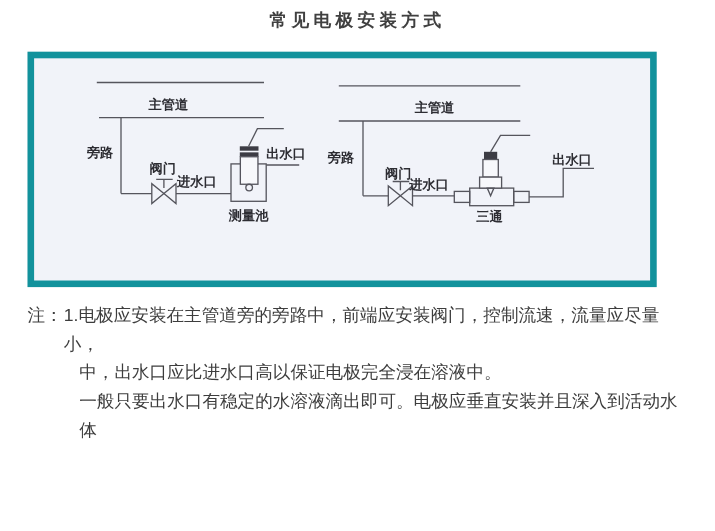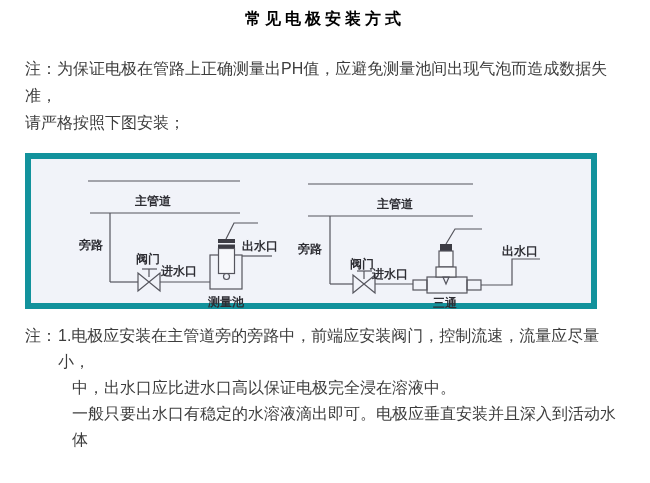--- a/index.html
+++ b/index.html
@@ -5,31 +5,31 @@
   html,body{margin:0;padding:0;}
   body{
     width:650px;height:483px;background:#ffffff;overflow:hidden;
     font-family:"Liberation Sans","DejaVu Sans",sans-serif;
     color:#3d3d3d;
   }
   .page{width:650px;height:483px;position:relative;}
   .page-title{
     margin:9px 0 0 0;text-align:center;
     font-size:16px;font-weight:bold;letter-spacing:4px;
-    color:#000000;
+    color:#404040;
   }
   .intro-note{
     margin:25px 25px 0 25px;
     font-size:16px;line-height:27px;
   }
   .intro-note span{display:block;}
   .diagram-panel{
     box-sizing:border-box;
     margin:17px 0 0 25px;
-    width:572px;height:156px;
+    width:572px;height:214px;
     border:6px solid #12929c;
     background:#f1f3f9;
   }
   .diagram-panel svg{display:block;}
   svg text{
     font-family:"Liberation Sans","DejaVu Sans",sans-serif;
     font-size:12px;font-weight:bold;fill:#2d2d33;
   }
   .pipe{stroke:#55555d;stroke-width:1.2;fill:none;}
   .shape{stroke:#55555d;stroke-width:1.2;fill:none;}
@@ -44,24 +44,20 @@
   .note-item .line{display:block;}
   .note-item .cont{padding-left:14px;}
 </style>
 </head>
 <body>
 
 <div class="page">
 
   <h1 class="page-title">常见电极安装方式</h1>
 
-  <p class="intro-note">
-    <span>注：为保证电极在管路上正确测量出PH值，应避免测量池间出现气泡而造成数据失准，</span>
-    <span>请严格按照下图安装；</span>
-  </p>
 
   <div class="diagram-panel">
     <svg width="560" height="174" viewBox="0 0 560 174">
 
       <g>
         <line class="pipe" x1="57" y1="22" x2="209" y2="22"></line>
         <line class="pipe" x1="59" y1="54" x2="209" y2="54"></line>
         <text x="122" y="46" text-anchor="middle">主管道</text>
 
         <line class="pipe" x1="79" y1="54" x2="79" y2="123"></line>

